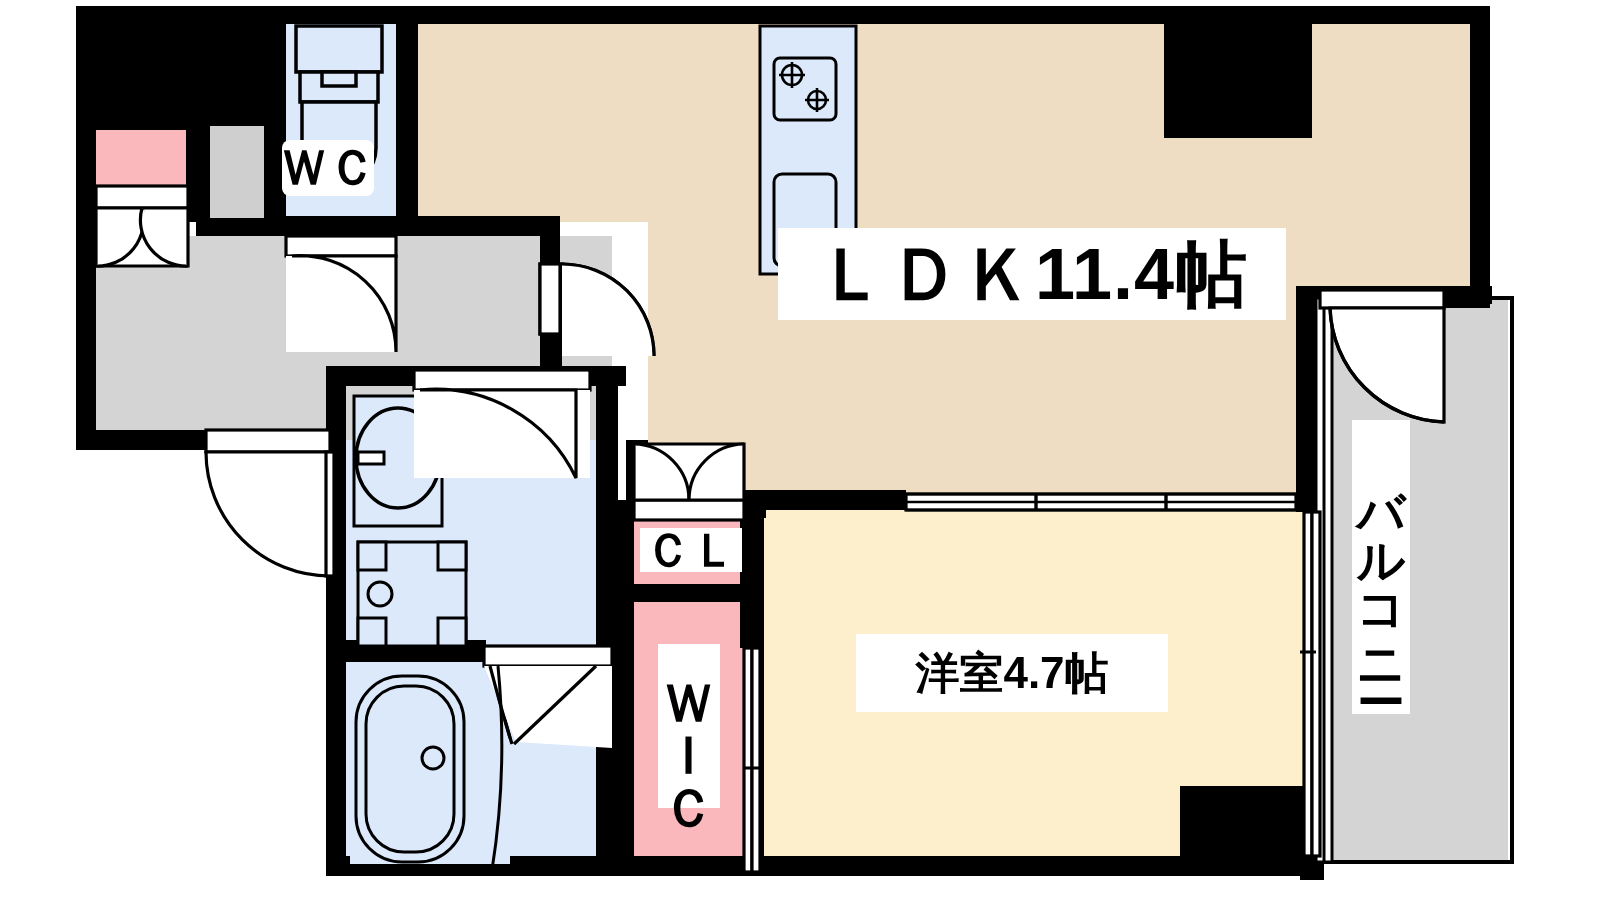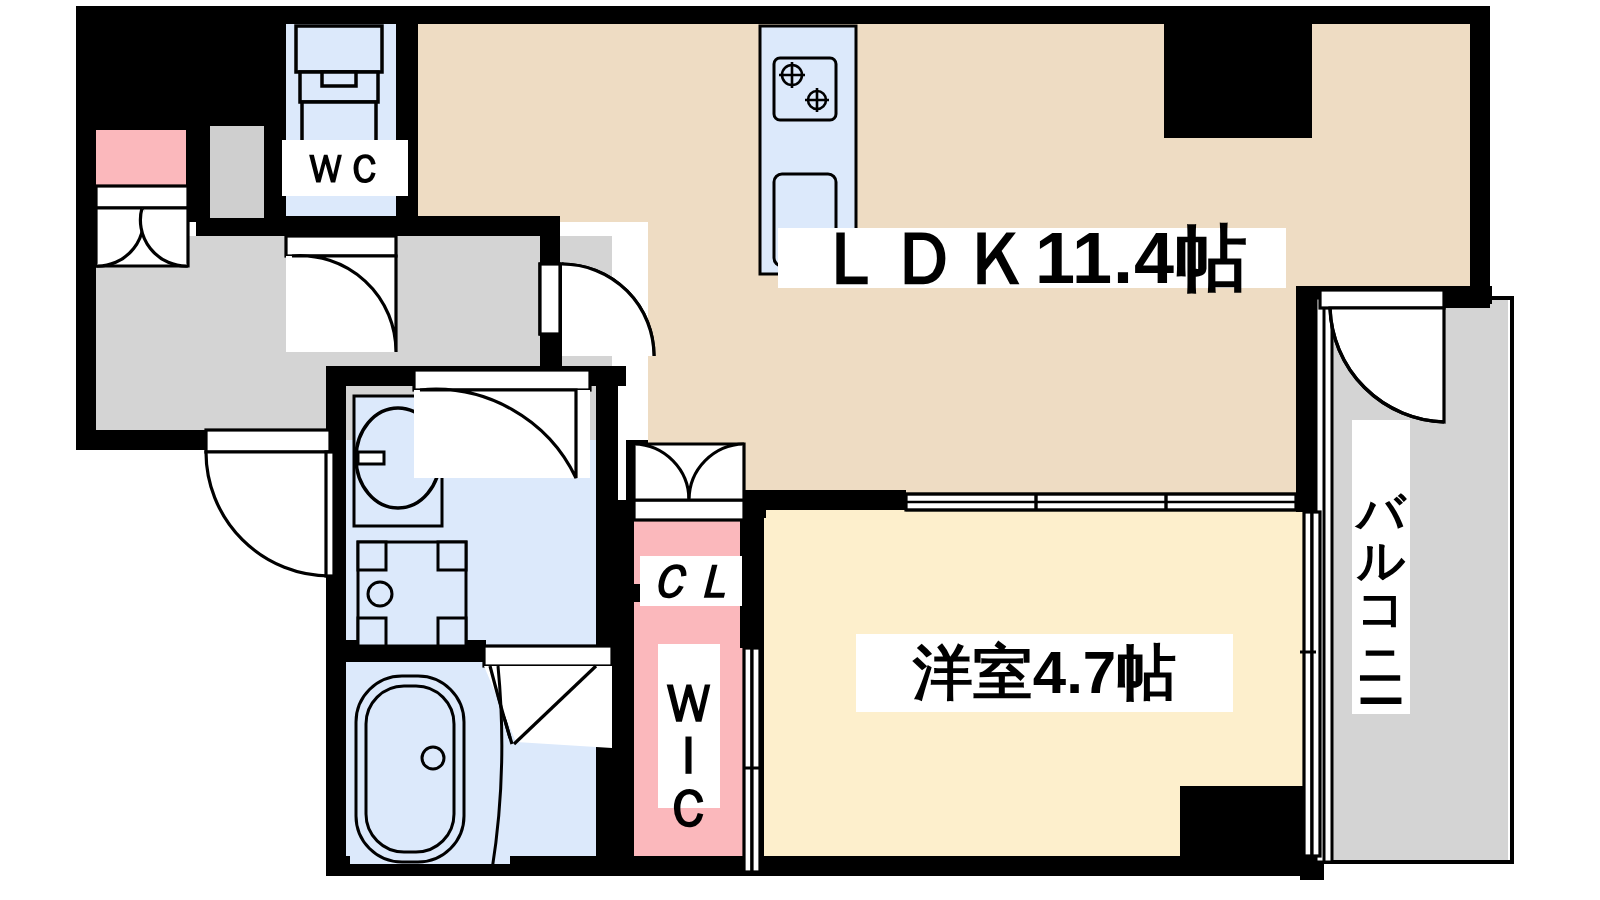--- a/index.html
+++ b/index.html
@@ -218,26 +218,26 @@
 
     <g>
       <rect x="1320" y="290" width="124" height="18" fill="#ffffff"></rect>
       <path d="M1330 308 A118 118 0 0 0 1444 422 L1444 308 z" fill="#ffffff"></path>
       <path d="M1330 308 A118 118 0 0 0 1444 422" fill="none" stroke-width="3.4"></path>
     </g>
   </g>
 
 </svg>
 
-<div class="lbl" style="left:778px; top:228px; width:508px; height:60px; font-size:72px; letter-spacing:1px;">ＬＤＫ11.4帖</div>
-
-<div class="lbl" style="left:856px; top:634px; width:377px; height:78px; font-size:60px;">洋室4.7帖</div>
-
-<div class="lbl" style="left:282px; top:140px; width:126px; height:56px; font-size:39px;">ＷＣ</div>
+<div class="lbl" style="left:778px; top:228px; width:508px; height:92px; font-size:72px; letter-spacing:1px;">ＬＤＫ11.4帖</div>
+
+<div class="lbl" style="left:856px; top:634px; width:312px; height:78px; font-size:44px;">洋室4.7帖</div>
+
+<div class="lbl" style="left:282px; top:140px; width:92px; height:56px; font-size:48px;border-radius:8px;">ＷＣ</div>
 
 
 <div class="lbl lbl-v" style="left:658px; top:644px; width:62px; height:164px; font-size:52px;">ＷＩＣ</div>
 
-<div class="lbl" style="left:640px; top:556px; width:102px; height:50px; font-size:46px;font-style:italic;">ＣＬ</div>
+<div class="lbl" style="left:640px; top:528px; width:102px; height:44px; font-size:46px;">ＣＬ</div>
 
 <div class="lbl lbl-v" style="left:1352px; top:420px; width:58px; height:294px; font-size:48px;">バルコニー</div>
 
 </div>
 
 </body></html>

